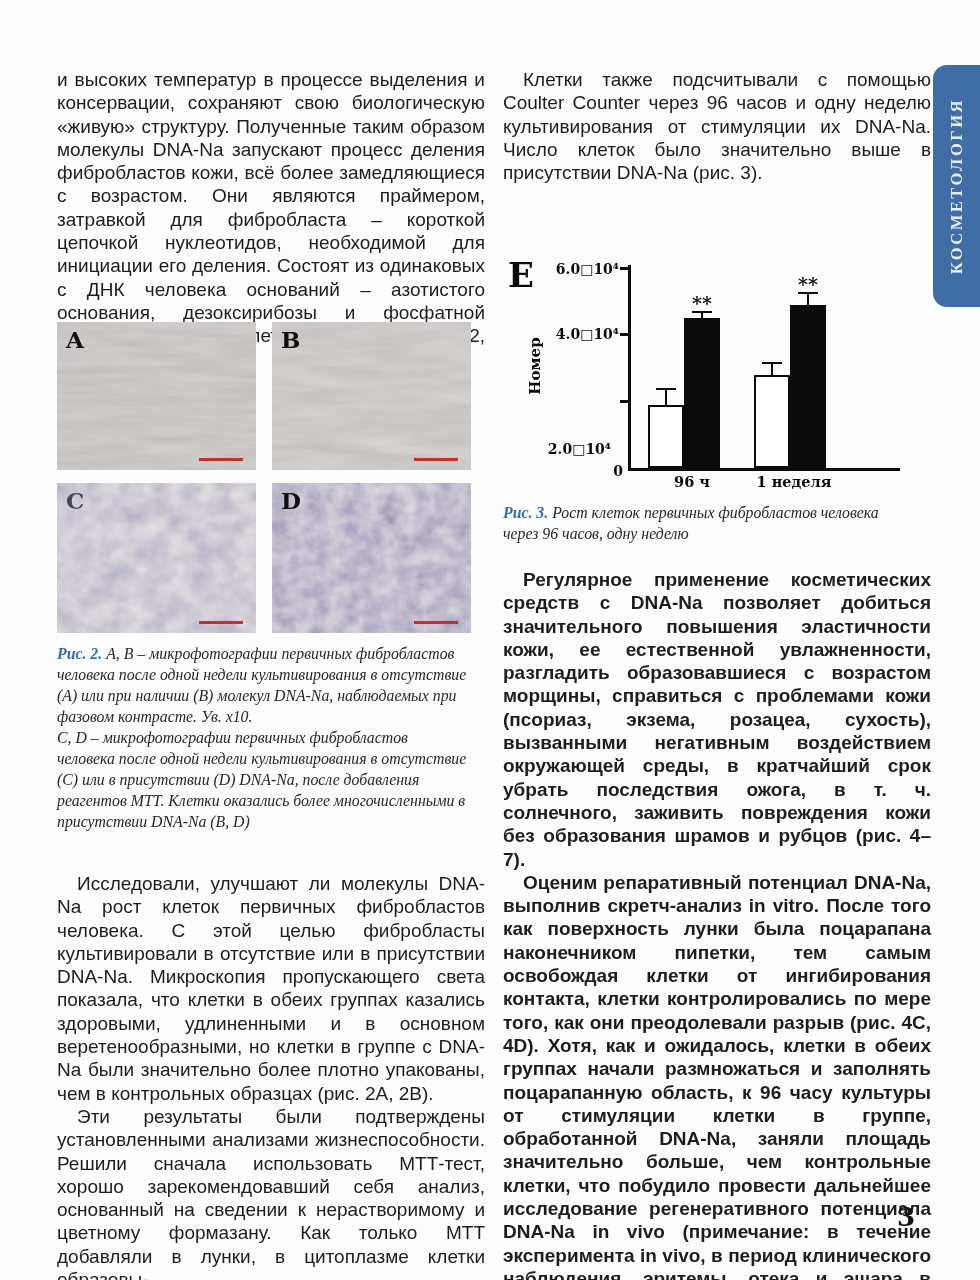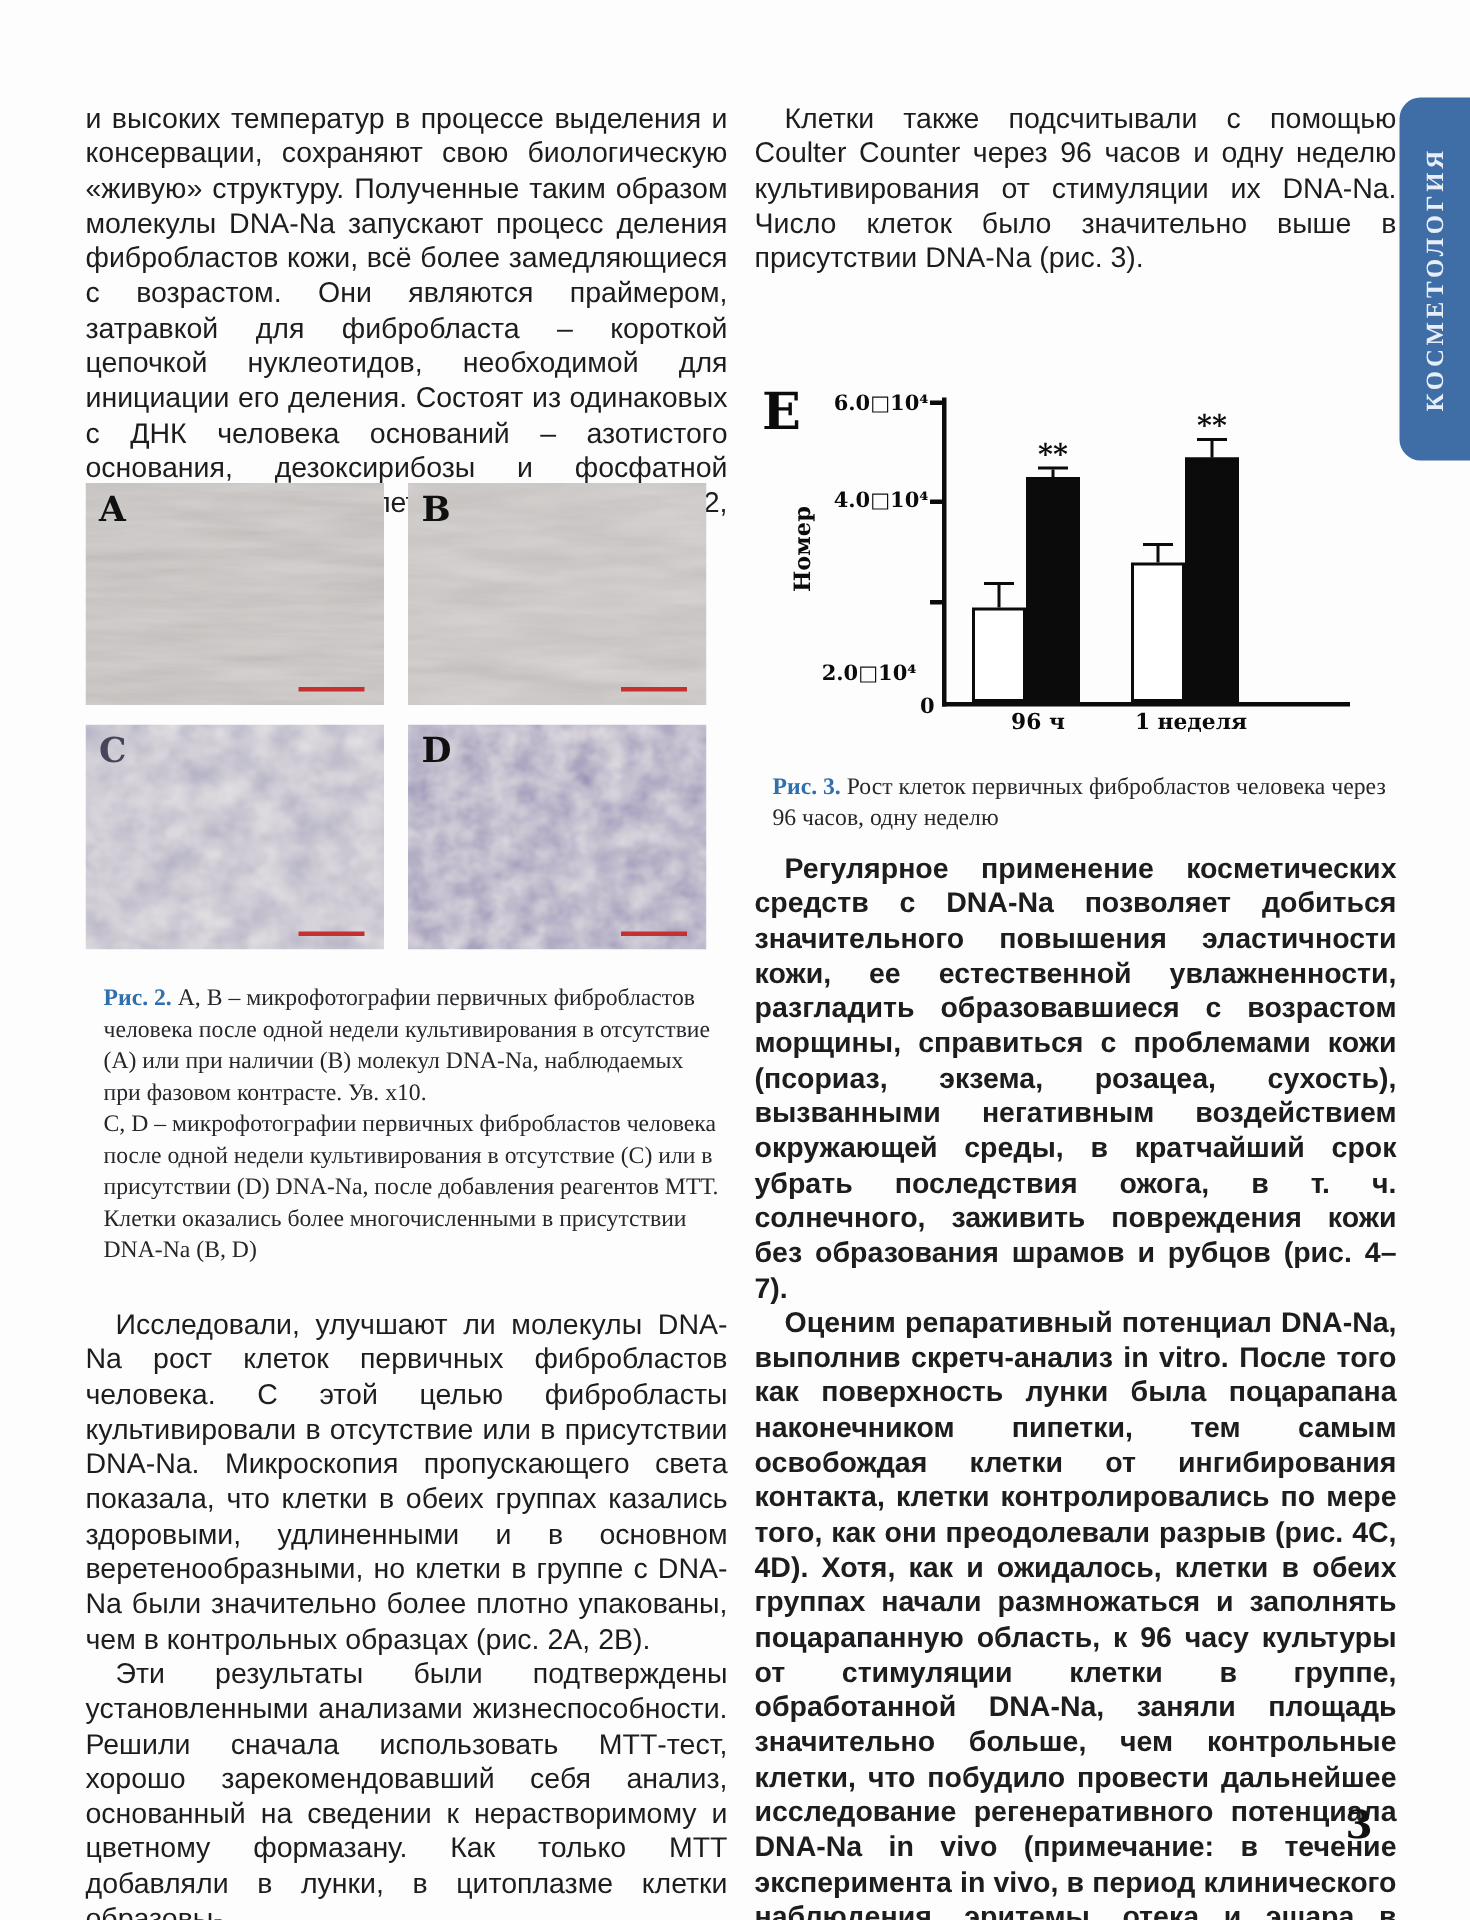--- a/index.html
+++ b/index.html
@@ -13,21 +13,21 @@
   
   .fig2-grid{position:absolute;left:57px;top:322px;width:414px;display:grid;
              grid-template-columns:199px 199px;grid-template-rows:148px 150px;gap:13px 16px;}
   .panel{position:relative;overflow:hidden;}
   .panel svg.tex{position:absolute;inset:0;width:100%;height:100%;display:block;}
   .plabel{position:absolute;left:9px;top:4px;font-family:"DejaVu Serif",serif;font-weight:bold;
           font-size:23px;color:#101010;z-index:2;}
   .plabel.faint{color:#46465a;}
   .scalebar{position:absolute;right:13px;bottom:9px;width:44px;height:3px;z-index:2;}
   
-  .caption{position:absolute;margin:12px;font-family:"Liberation Serif",serif;
+  .caption{position:absolute;margin:0;font-family:"Liberation Serif",serif;font-style:italic;
            font-size:15.8px;line-height:21px;color:#26262b;width:410px;}
   .cap-label{font-weight:bold;}
   
   .chart{position:absolute;left:503px;top:253px;width:428px;height:248px;}
   .chart .e-label{position:absolute;left:5px;top:2px;font-family:"DejaVu Serif",serif;
                   font-weight:bold;font-size:34px;color:#0b0b0b;}
   .chart .ylab{position:absolute;left:-28px;top:104px;width:120px;text-align:center;
                transform:rotate(-90deg);font-family:"DejaVu Serif",serif;font-weight:bold;
                font-size:15px;color:#0b0b0b;}
   .ytick-label{position:absolute;width:70px;text-align:right;font-family:"DejaVu Serif",serif;

